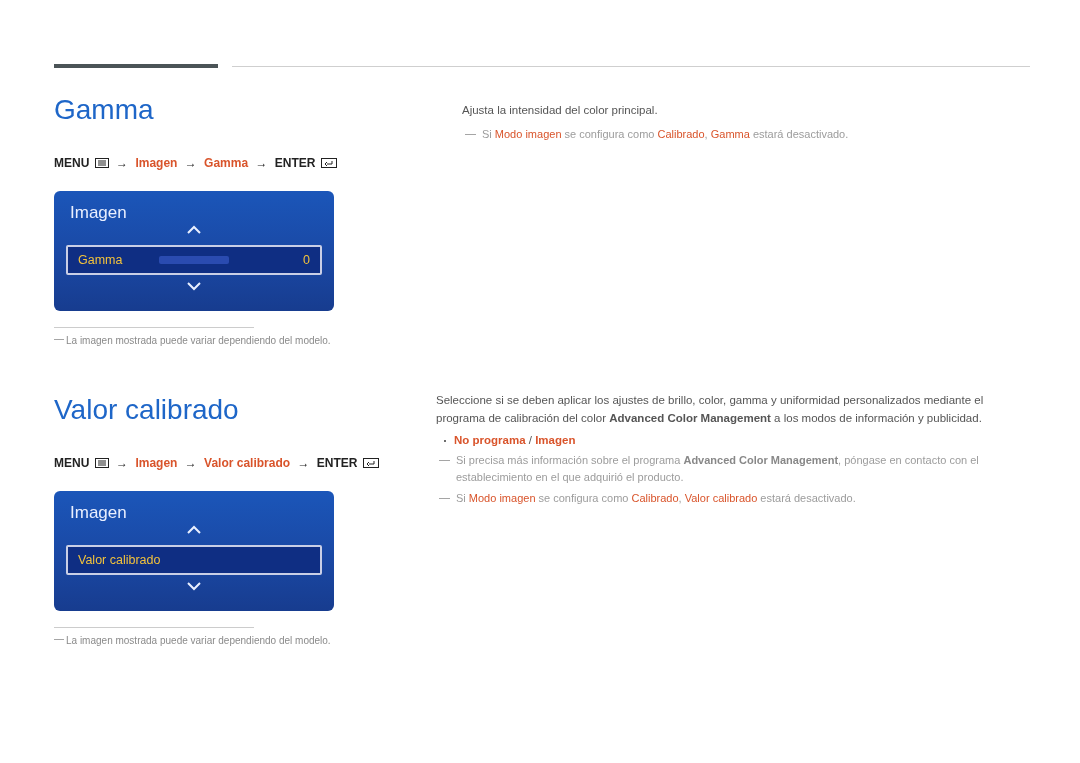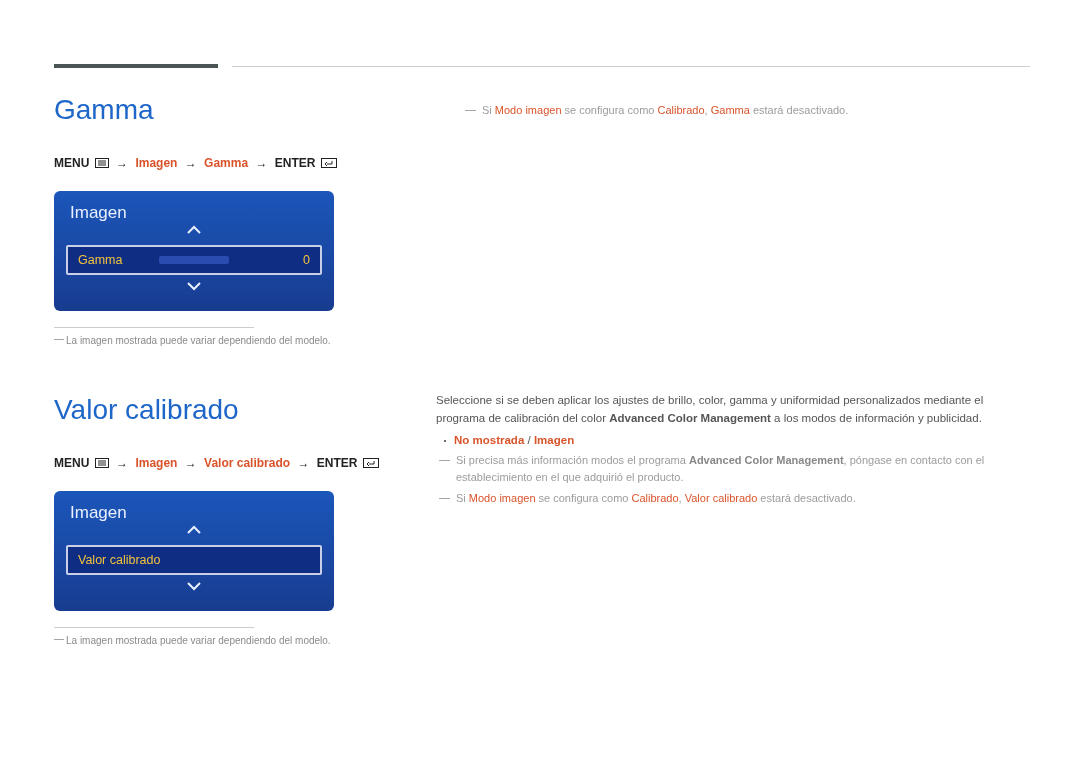--- a/index.html
+++ b/index.html
@@ -288,34 +288,35 @@
 
     <div class="caption-rule"></div>
     <div class="caption">
       <span class="dash">―</span>
       <span>La imagen mostrada puede variar dependiendo del modelo.</span>
     </div>
   </div>
 </div>
 
 <div class="right-col">
+  <div class="desc">Ajusta la intensidad del color principal.</div>
   <div class="note">
     <span class="dash">―</span>
     <span>Si </span><span class="hl">Modo imagen</span><span> se configura como </span><span class="hl">Calibrado</span><span>, </span><span class="hl">Gamma</span><span> estará desactivado.</span>
   </div>
 </div>
 
 <div class="section2-right">
   <div class="desc">
     <span>Seleccione si se deben aplicar los ajustes de brillo, color, gamma y uniformidad personalizados mediante el programa de calibración del color </span><b>Advanced Color Management</b><span> a los modos de información y publicidad.</span>
   </div>
   <div class="bullet">
-    <span class="hl">No mostrada</span><span> / </span><span class="hl">Imagen</span>
+    <span class="hl">No programa</span><span> / </span><span class="hl">Imagen</span>
   </div>
   <div class="note">
     <span class="dash">―</span>
-    <span>Si precisa más información modos el programa </span><span class="b">Advanced Color Management</span><span>, póngase en contacto con el establecimiento en el que adquirió el producto.</span>
+    <span>Si precisa más información sobre el programa </span><span class="b">Advanced Color Management</span><span>, póngase en contacto con el establecimiento en el que adquirió el producto.</span>
   </div>
   <div class="note">
     <span class="dash">―</span>
     <span>Si </span><span class="hl">Modo imagen</span><span> se configura como </span><span class="hl">Calibrado</span><span>, </span><span class="hl">Valor calibrado</span><span> estará desactivado.</span>
   </div>
 </div>
 
 </body></html>

